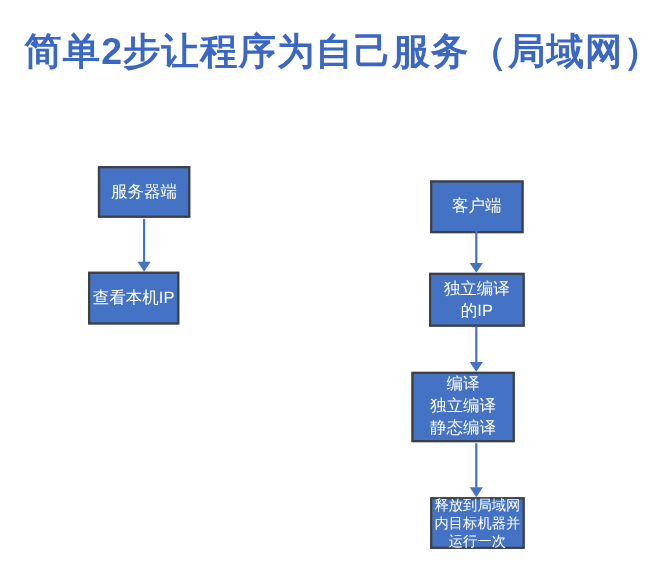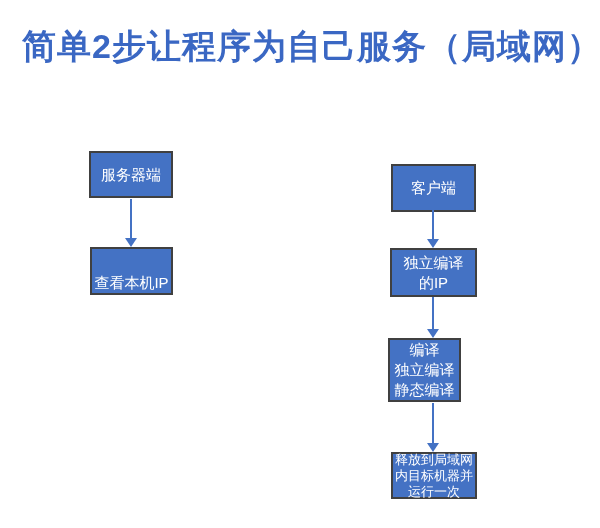--- a/index.html
+++ b/index.html
@@ -37,24 +37,24 @@
     align-items: center;
     justify-content: center;
     text-align: center;
   }
   .box-label {
     white-space: pre-line;
     font-size: 15px;
     line-height: 20px;
   }
   .box-server-1 { left: 89px;  top: 151px; width: 84px; height: 47px; }
-  .box-server-2 { left: 90px;  top: 247px; width: 83px; height: 48px; align-items: flex-end; }
+  .box-server-2 { left: 80px;  top: 247px; width: 83px; height: 48px; }
   .box-client-1 { left: 391px; top: 150px; width: 85px; height: 48px; margin-top: 14px; }
   .box-client-2 { left: 390px; top: 248px; width: 87px; height: 49px; }
-  .box-client-3 { left: 388px; top: 338px; width: 73px; height: 64px; }
+  .box-client-3 { left: 374px; top: 338px; width: 94px; height: 64px; }
   .box-client-4 { left: 391px; top: 452px; width: 86px; height: 47px; }
   .box-client-4 .box-label { font-size: 13px; line-height: 16px; font-family: Liberation Serif, serif; }
 
   .arrow {
     position: absolute;
     width: 12px;
   }
   .arrow-line {
     position: absolute;
     left: 5px;

